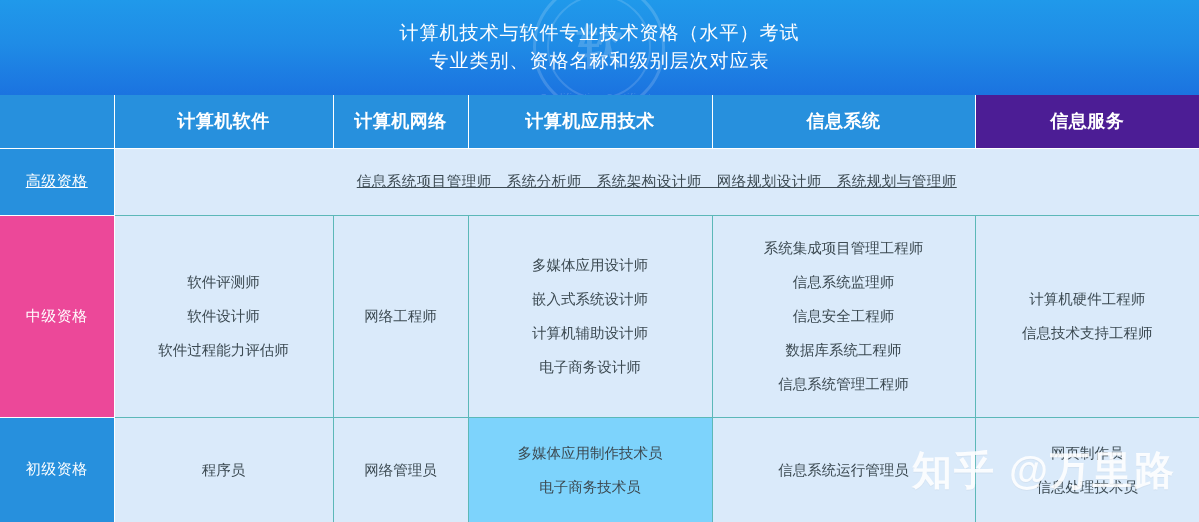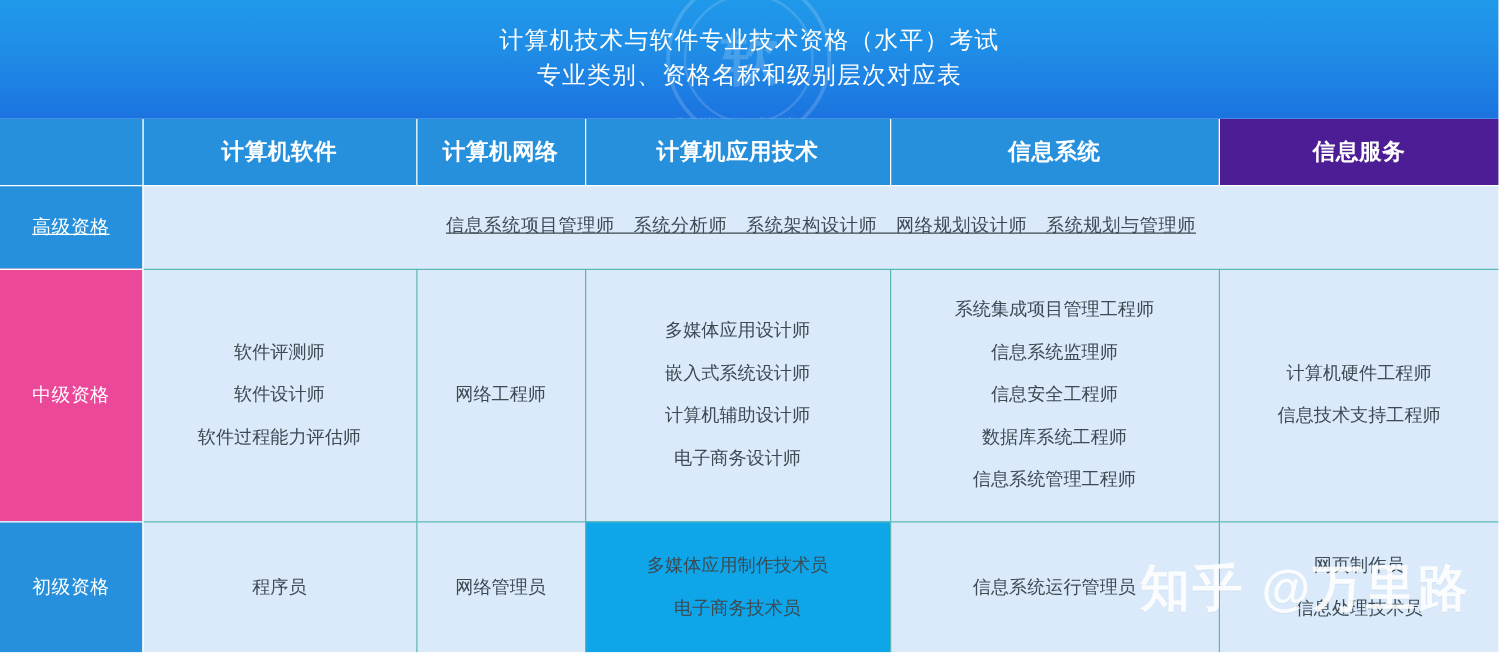--- a/index.html
+++ b/index.html
@@ -249,21 +249,21 @@
       </tr>
 
       <tr class="row-junior">
         <td class="row-head last" style="background: rgb(39, 144, 221);">初级资格</td>
         <td class="cell" style="background: rgb(218, 234, 250);">
             <span class="item">程序员</span>
           </td>
         <td class="cell" style="background: rgb(218, 234, 250);">
             <span class="item">网络管理员</span>
           </td>
-        <td class="cell" style="background: #0ea5e9;">
+        <td class="cell" style="background: #7dd3fc;">
             <span class="item">多媒体应用制作技术员</span>
             <span class="item">电子商务技术员</span>
           </td>
         <td class="cell" style="background: rgb(218, 234, 250);">
             <span class="item">信息系统运行管理员</span>
           </td>
         <td class="cell" style="background: rgb(218, 234, 250);">
             <span class="item">网页制作员</span>
             <span class="item">信息处理技术员</span>
           </td>

